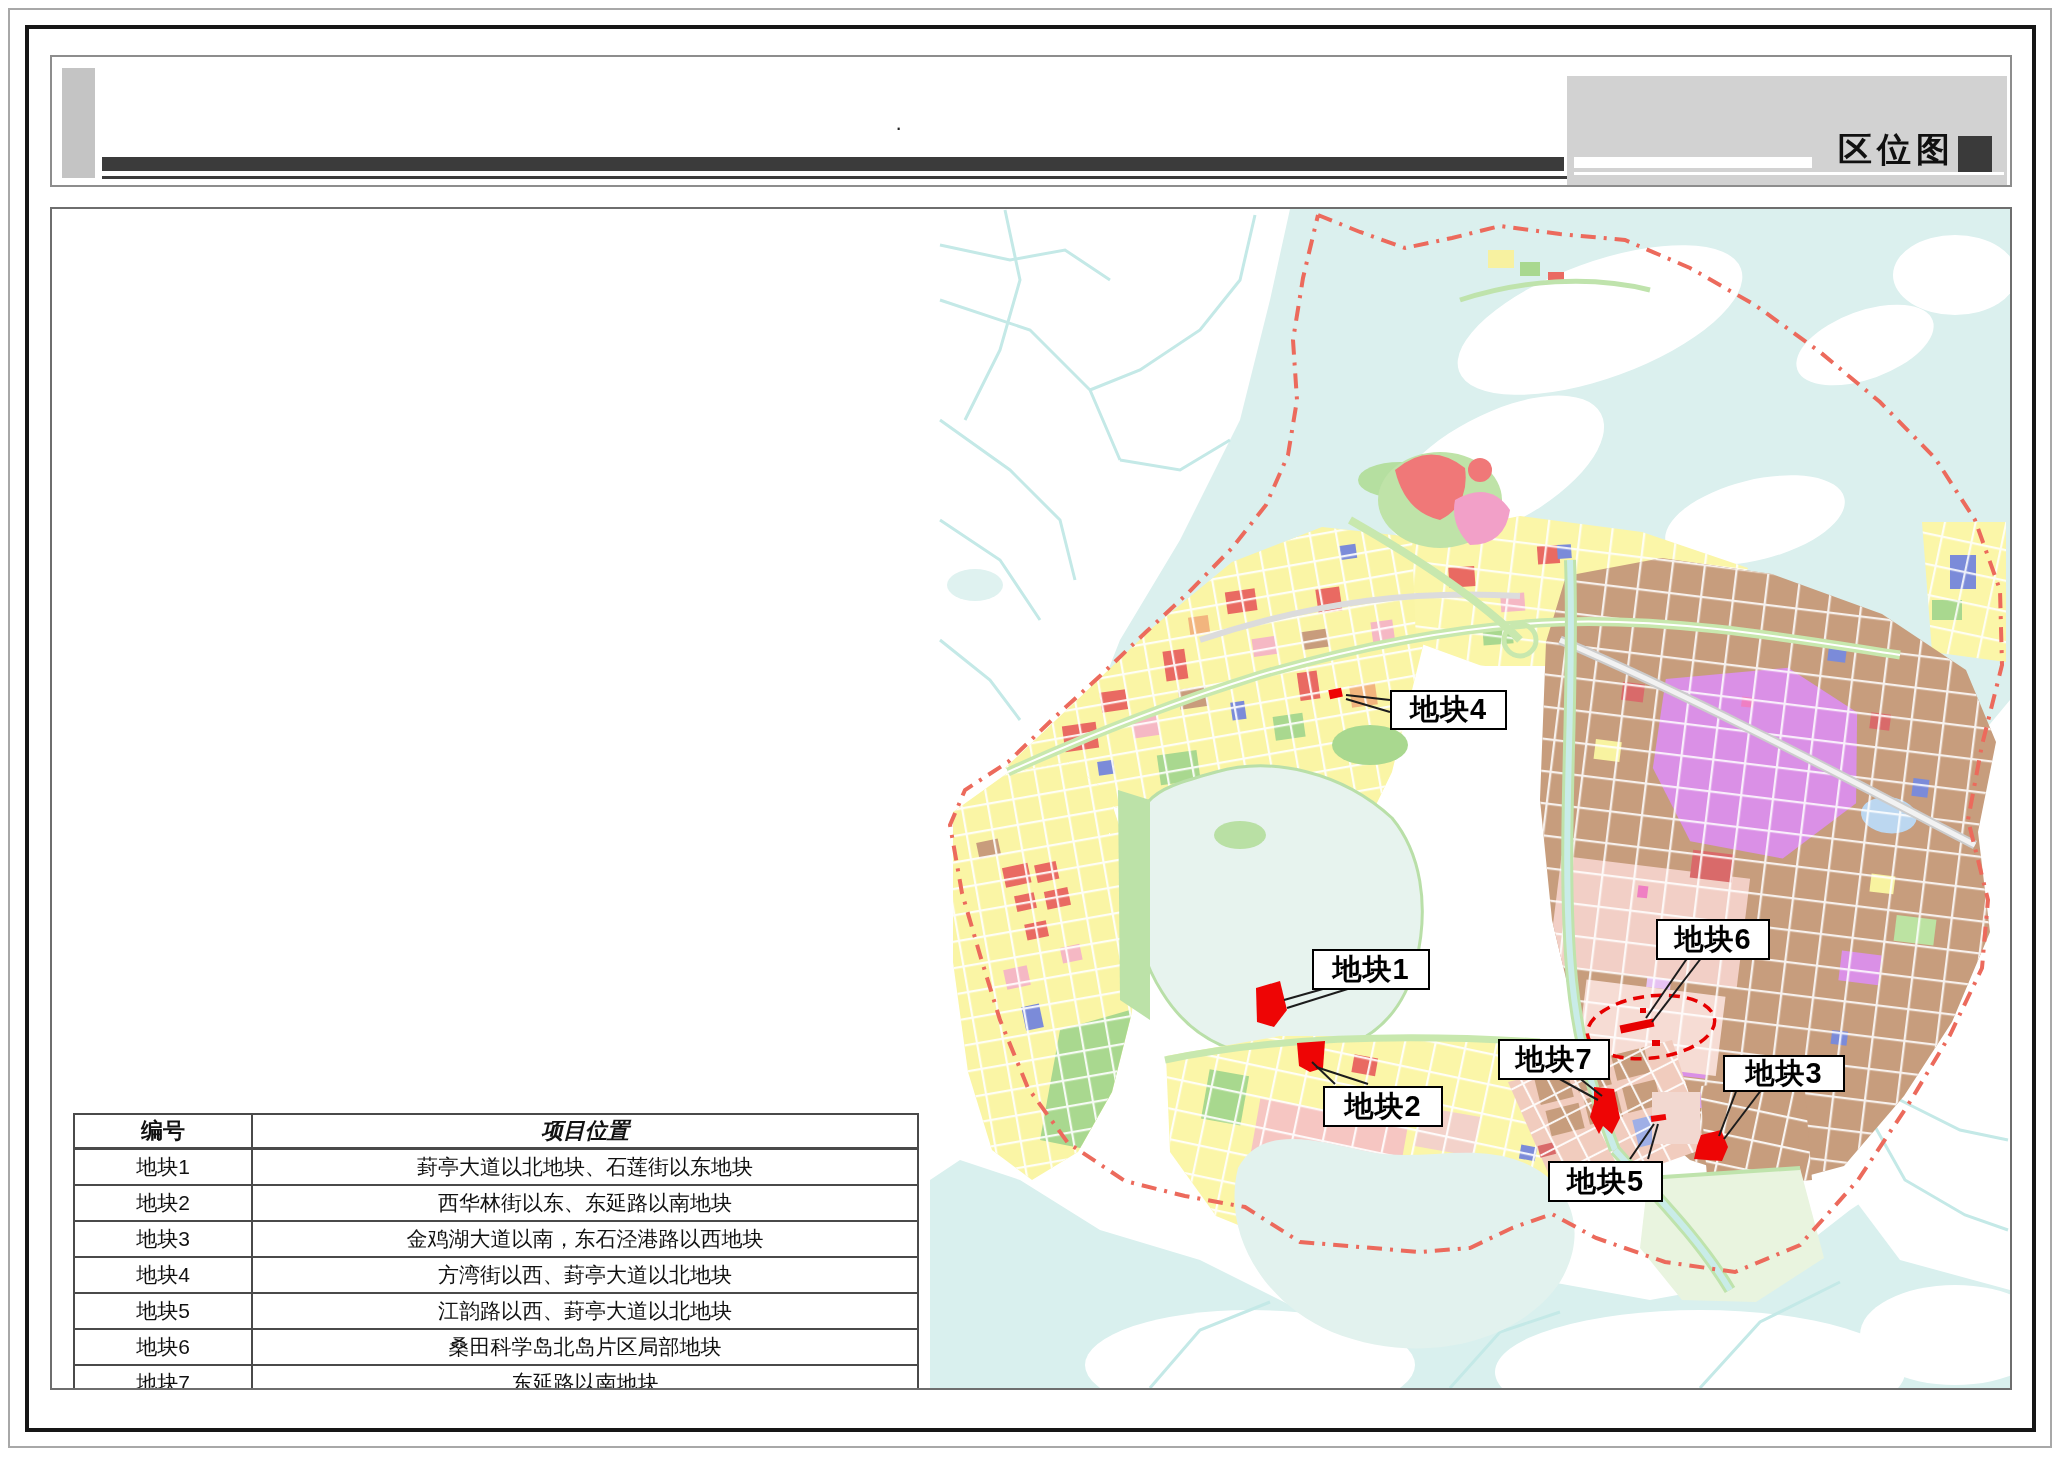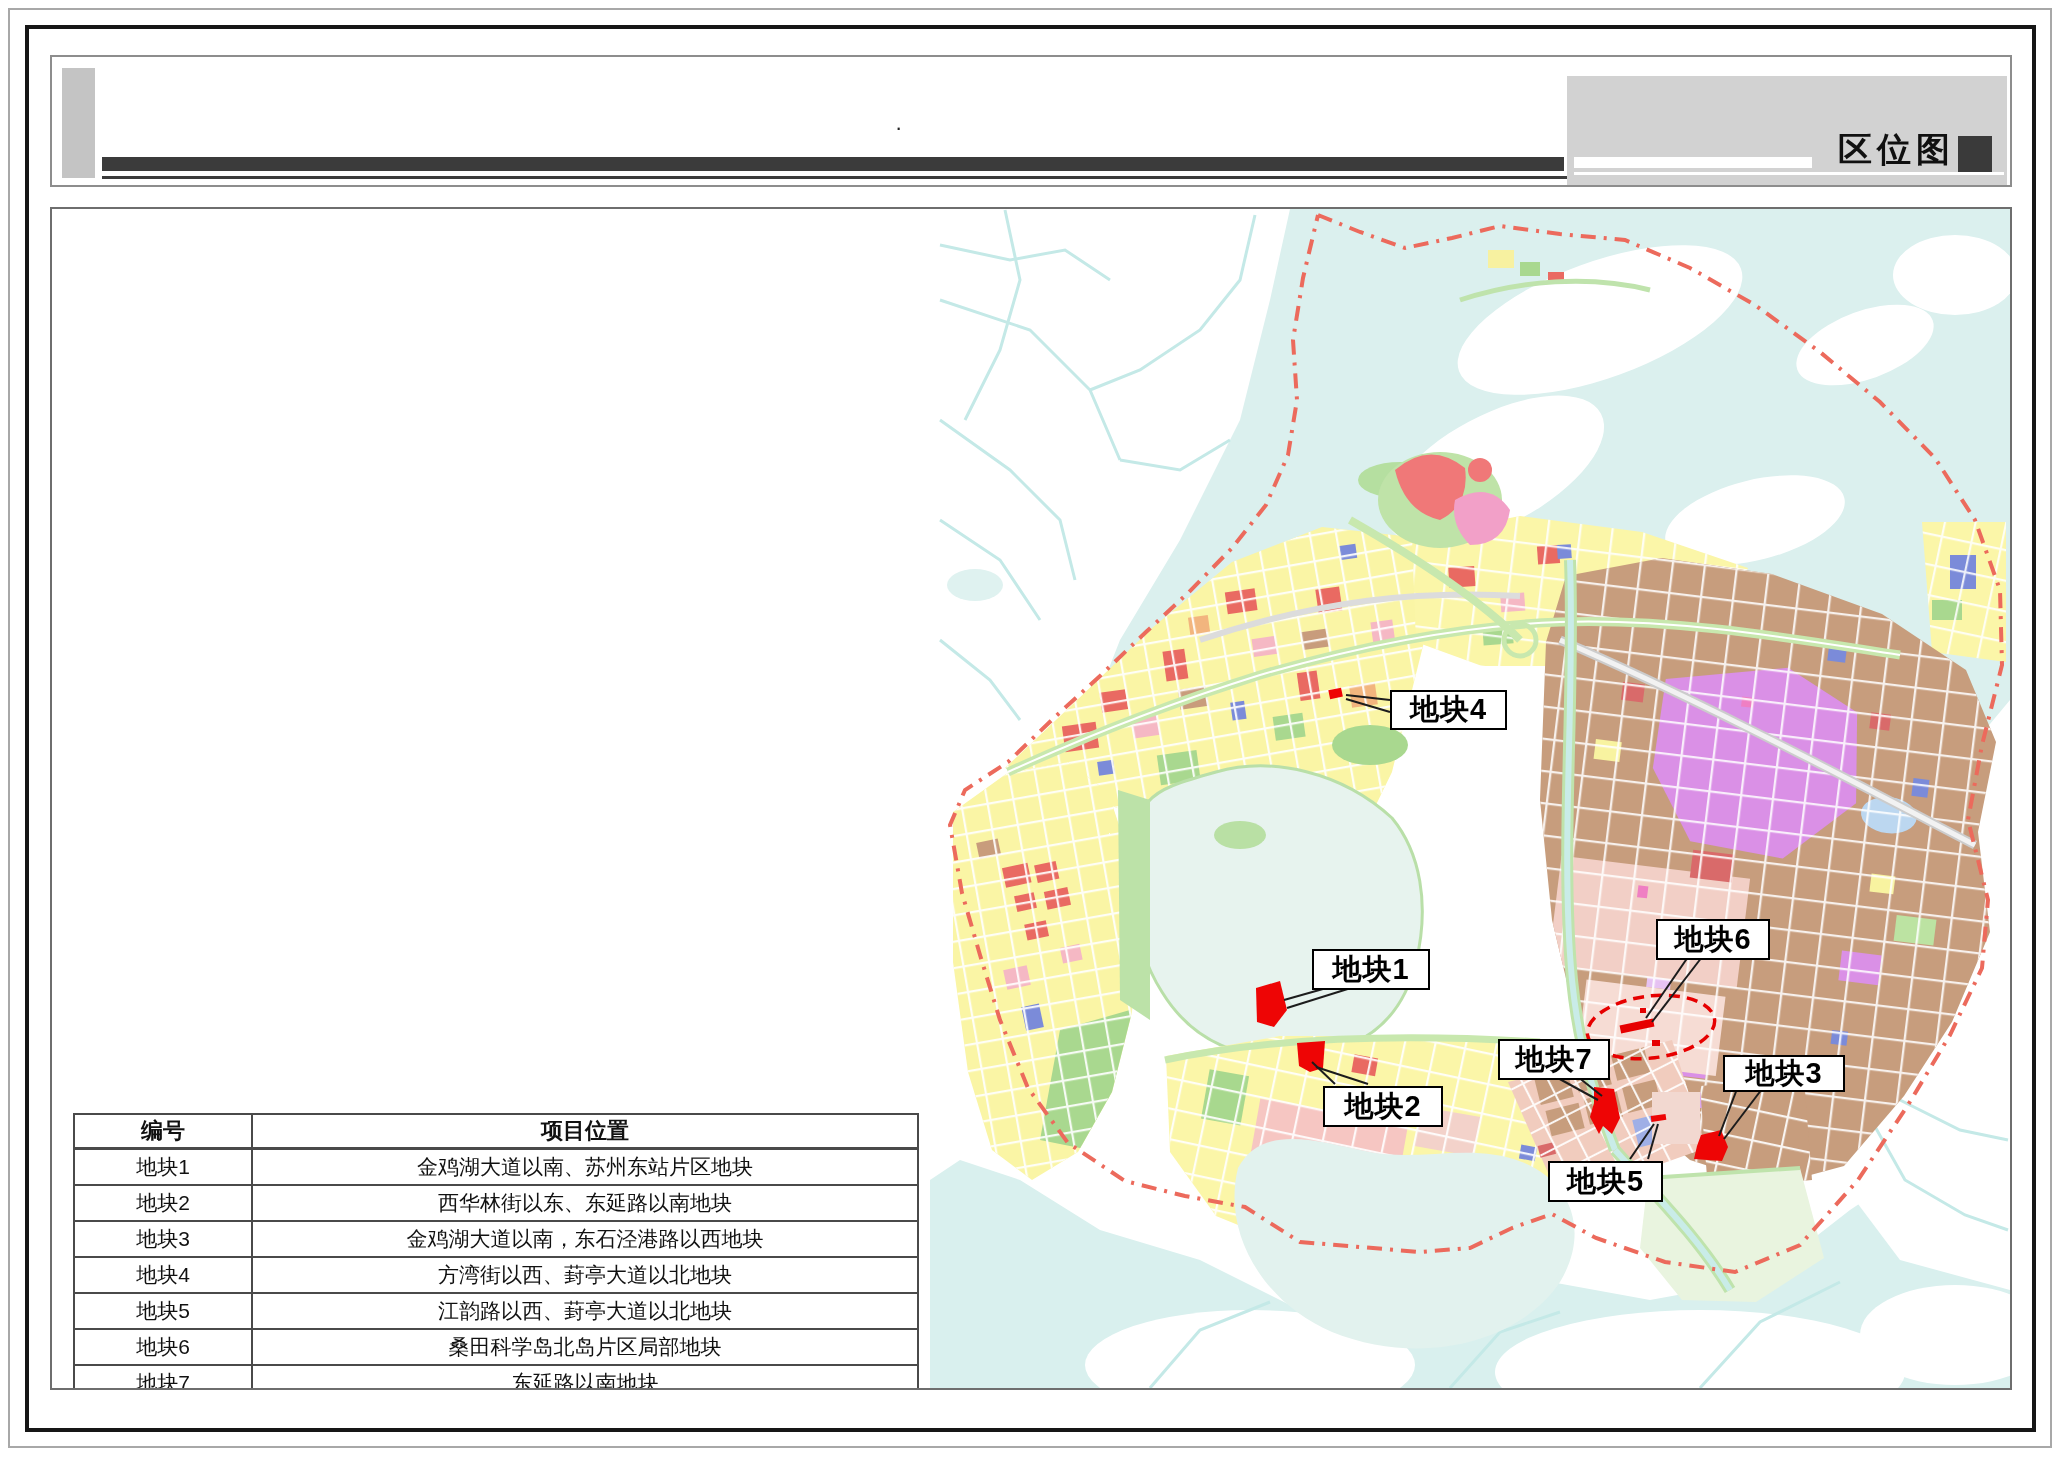--- a/index.html
+++ b/index.html
@@ -34,21 +34,21 @@
   .lbl-p5{left:1496px;top:952px;width:115px;height:41px;}
   .lbl-p6{left:1604px;top:710px;width:114px;height:41px;}
   .lbl-p7{left:1446px;top:830px;width:112px;height:41px;}
 
   
   .plots-table{position:absolute;left:21px;top:904px;width:836px;border-collapse:collapse;table-layout:fixed;}
   .plots-table td,.plots-table th{border:2px solid #4a4a4a;background:#fff;text-align:center;vertical-align:middle;color:#111;}
   .plots-table th{height:28px;font-size:22px;font-weight:bold;border-bottom:3px solid #4a4a4a;}
   .plots-table td{height:32px;font-size:21px;font-weight:normal;}
   .plots-table .col-id{width:174px;}
-  .plots-table .col-loc{width:662px;}
+  .plots-table .col-loc{width:662px;font-style:italic;}
 </style>
 </head>
 <body>
 
 <div class="page">
   <div class="frame-outer"></div>
   <div class="frame-black"></div>
 
   <div class="header-box">
     <div class="header-graybar"></div>
@@ -362,21 +362,21 @@
     <table class="plots-table">
       <thead>
         <tr>
           <th class="col-id">编号</th>
           <th class="col-loc">项目位置</th>
         </tr>
       </thead>
       <tbody>
         <tr>
           <td>地块1</td>
-          <td>金鸡湖大道以南、苏州东站片区地块</td>
+          <td>葑亭大道以北地块、石莲街以东地块</td>
         </tr>
         <tr>
           <td>地块2</td>
           <td>西华林街以东、东延路以南地块</td>
         </tr>
         <tr>
           <td>地块3</td>
           <td>金鸡湖大道以南，东石泾港路以西地块</td>
         </tr>
         <tr>

